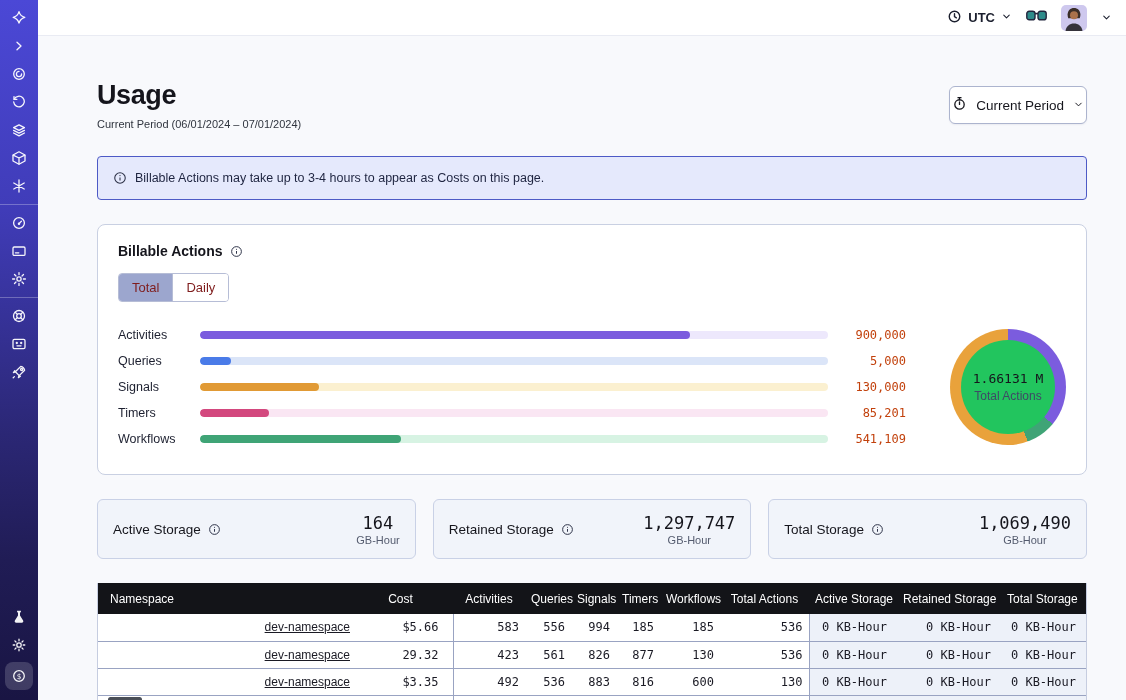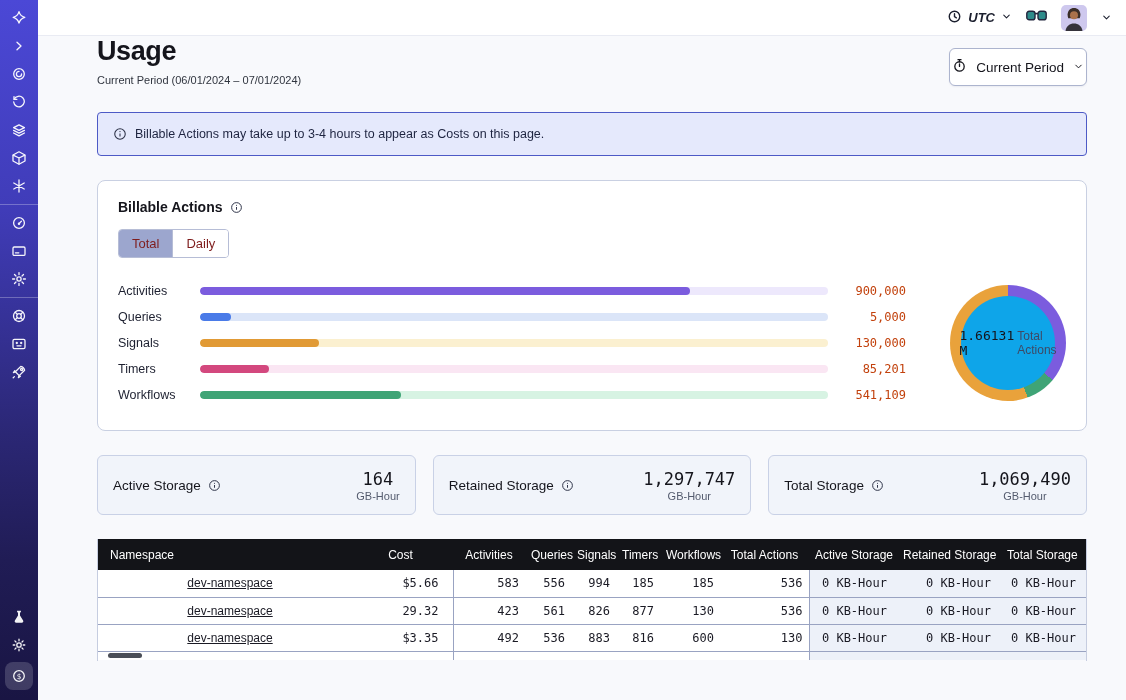--- a/index.html
+++ b/index.html
@@ -13,27 +13,27 @@
   .sgroup { display:flex; flex-direction:column; align-items:center; gap:6px; padding:7px 0; }
   .sgroup.divided { border-top:1px solid rgba(255,255,255,.28); }
   .sgroup.bottom { margin-top:auto; padding-bottom:10px; }
   .sicon { width:26px; height:22px; display:flex; align-items:center; justify-content:center; cursor:pointer; }
   .sicon svg { width:16px; height:16px; stroke:#fff; fill:none; stroke-width:1.3; stroke-linecap:round; stroke-linejoin:round; opacity:.95; }
   .sicon.pill { background:rgba(255,255,255,.17); border-radius:8px; width:28px; height:28px; }
 
   
   .topbar { position:absolute; left:38px; top:0; right:0; height:36px; background:#fff;
     border-bottom:1px solid #E9EBF3; display:flex; align-items:center; justify-content:flex-end; gap:14px; padding-right:14px; }
-  .tzsel { display:flex; align-items:center; gap:6px; cursor:pointer; font-size:13px; font-weight:600; color:#1B1F2E;font-style:italic; }
+  .tzsel { display:flex; align-items:center; gap:6px; cursor:pointer; font-size:13px; font-weight:600; color:#1B1F2E; }
   .tzsel svg, .chev svg { stroke:#1B1F2E; fill:none; stroke-width:1.5; stroke-linecap:round; stroke-linejoin:round; }
   .avatar { width:26px; height:26px; border-radius:5px; overflow:hidden; cursor:pointer; }
 
   
   .content { position:absolute; left:38px; top:36px; right:0; bottom:0; padding:0 39px 0 59px; }
-  .page-head { display:flex; justify-content:space-between; align-items:flex-end; }
+  .page-head { margin-top:44px; display:flex; justify-content:space-between; align-items:center; }
   .page-title { font-size:27px; font-weight:600; letter-spacing:-.4px; color:#15151C; }
   .page-sub { margin-top:7px; font-size:11px; color:#30353F; }
   .period-btn { display:flex; align-items:center; gap:9px; background:#fff; border:1px solid #ACB4CE; border-radius:6px;
     padding:9px 2px; font-size:13.5px; font-weight:500; color:#15151C; cursor:pointer; box-shadow:0 1px 2px rgba(20,20,60,.06); }
   .period-btn svg { stroke:#15151C; fill:none; stroke-width:1.4; stroke-linecap:round; }
 
   .banner { margin-top:26px; background:#E5E9FC; border:1px solid #4D5AC6; border-radius:4px; padding:14px 15px;
     display:flex; align-items:center; gap:8px; font-size:12.5px; color:#1E2440; }
   .info-i svg { stroke:#2A2F45; fill:none; stroke-width:1.2; display:block; }
 
@@ -48,22 +48,22 @@
   .chart-row { display:flex; align-items:center; margin-top:20px; }
   .bars { flex:1; margin-right:44px; }
   .bar-row { display:flex; align-items:center; height:26px; }
   .bar-label { width:70px; font-size:12.5px; color:#1D2030; }
   .bar-track { flex:1; height:8px; border-radius:4px; margin:0 16px 0 12px; position:relative; overflow:hidden; }
   .bar-fill { position:absolute; left:0; top:0; height:8px; border-radius:4px; }
   .bar-value { width:62px; text-align:right; font-family:"DejaVu Sans Mono", monospace; font-size:12px; color:#c2410c; }
 
   .donut-wrap { width:116px; height:116px; position:relative; flex:none; }
   .donut { width:116px; height:116px; border-radius:50%; }
-  .donut-hole { position:absolute; inset:11px; background:#0ea5e9; border-radius:50%;
-    display:flex; flex-direction:row; align-items:center; justify-content:center; gap:3px; }
+  .donut-hole { position:absolute; inset:11px; background:#22c55e; border-radius:50%;
+    display:flex; flex-direction:column; align-items:center; justify-content:center; gap:3px; }
   .donut-val { font-family:"DejaVu Sans Mono", monospace; font-size:13px; color:#15151C; }
   .donut-cap { font-size:12px; color:#3E4A66; }
 
   
   .cards-row { margin-top:24px; display:flex; gap:17px; }
   .scard { flex:1; background:#F1F4FA; border:1px solid #C9D1E6; border-radius:6px; height:60px;
     padding:9px 15px; display:flex; align-items:center; justify-content:space-between; }
   .scard-label { display:flex; align-items:center; gap:7px; font-size:13.5px; font-weight:500; color:#15151C; }
   .scard-right { text-align:center; }
   .scard-value { font-family:"DejaVu Sans Mono", monospace; font-size:17px; color:#15151C; }
@@ -71,21 +71,21 @@
 
   
   .table-clip { margin-top:24px; height:122px; overflow:hidden; position:relative;
     border-left:1px solid #C6CDE0; border-right:1px solid #C6CDE0; }
   table { width:100%; border-collapse:collapse; table-layout:fixed; }
   thead th { background:#131418; color:#fff; font-size:12px; font-weight:500; height:31px; padding:0 6px; white-space:nowrap; }
   th.left { text-align:left; padding-left:12px; }
   th.right { text-align:center; }
   tbody td { height:27px; border-bottom:1px solid #99A3C2; font-size:12px; padding:0 6px; background:#fff; white-space:nowrap; overflow:hidden; }
   tbody td.right { text-align:right; font-family:"DejaVu Sans Mono", monospace; color:#1A1A24; }
-  tbody td.left { text-align:center; padding-left:12px;margin-top:8px; }
+  tbody td.left { text-align:right; padding-left:12px;margin-top:8px; }
   tbody td.divider { border-left:1px solid #99A3C2; }
   tbody td.storage { background:#EDF1F9; }
   td.cost { padding-right:14px; } th.cost { padding-right:14px; }
   td.stor-pad, th.stor-pad { padding-right:10px; }
   .ns-link { color:#1A1A24; text-decoration:underline; cursor:pointer; }
   tr.partial td { height:9px; border-bottom:none; }
   .scroll-thumb { position:absolute; left:10px; bottom:3px; width:34px; height:5px; border-radius:3px; background:#4A4E57; }
 
   
   col.c0{width:258px} col.c1{width:97px} col.c2{width:72px} col.c3{width:46px} col.c4{width:45px}

